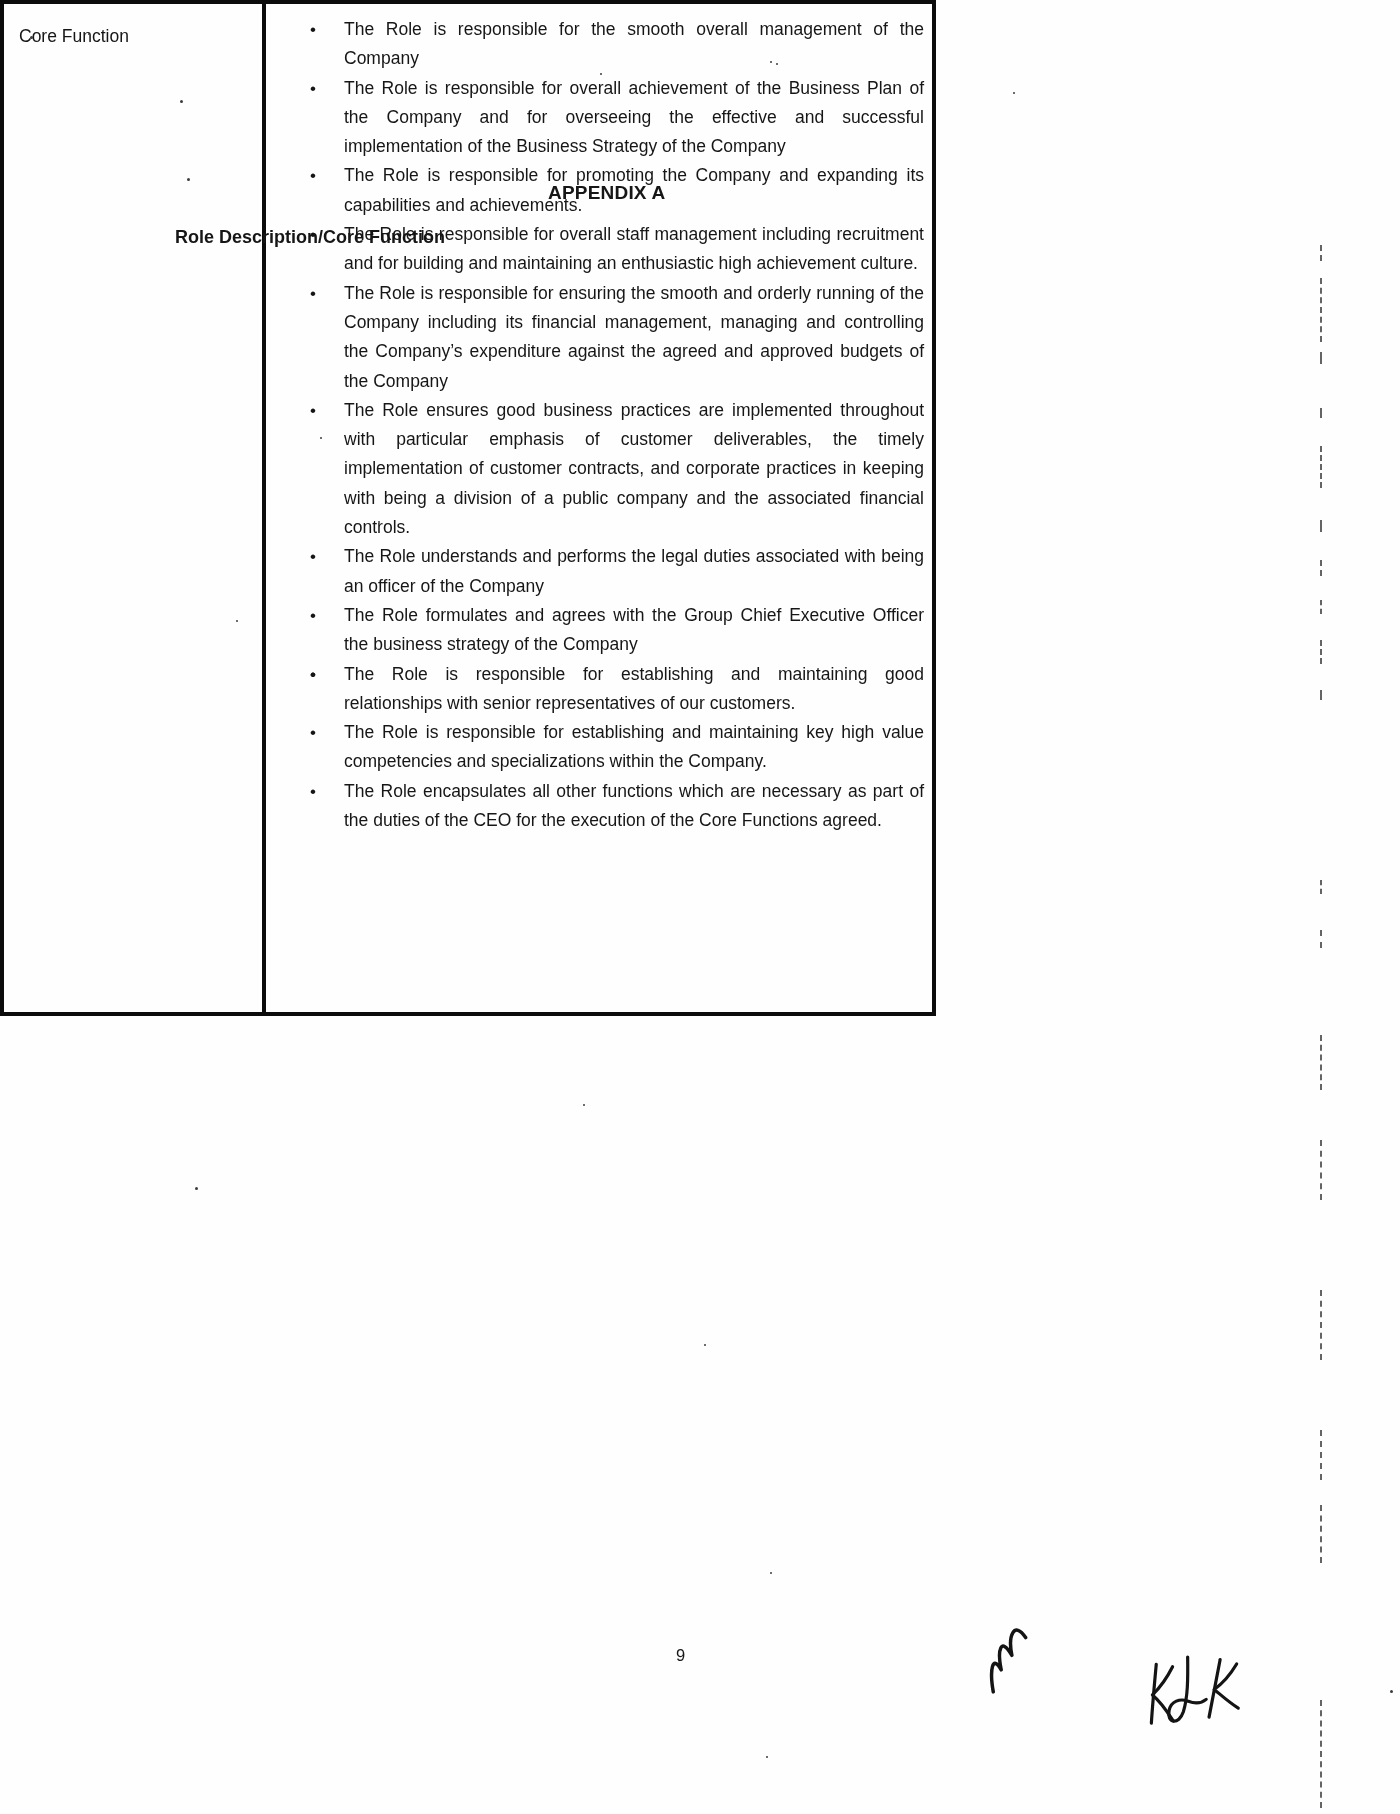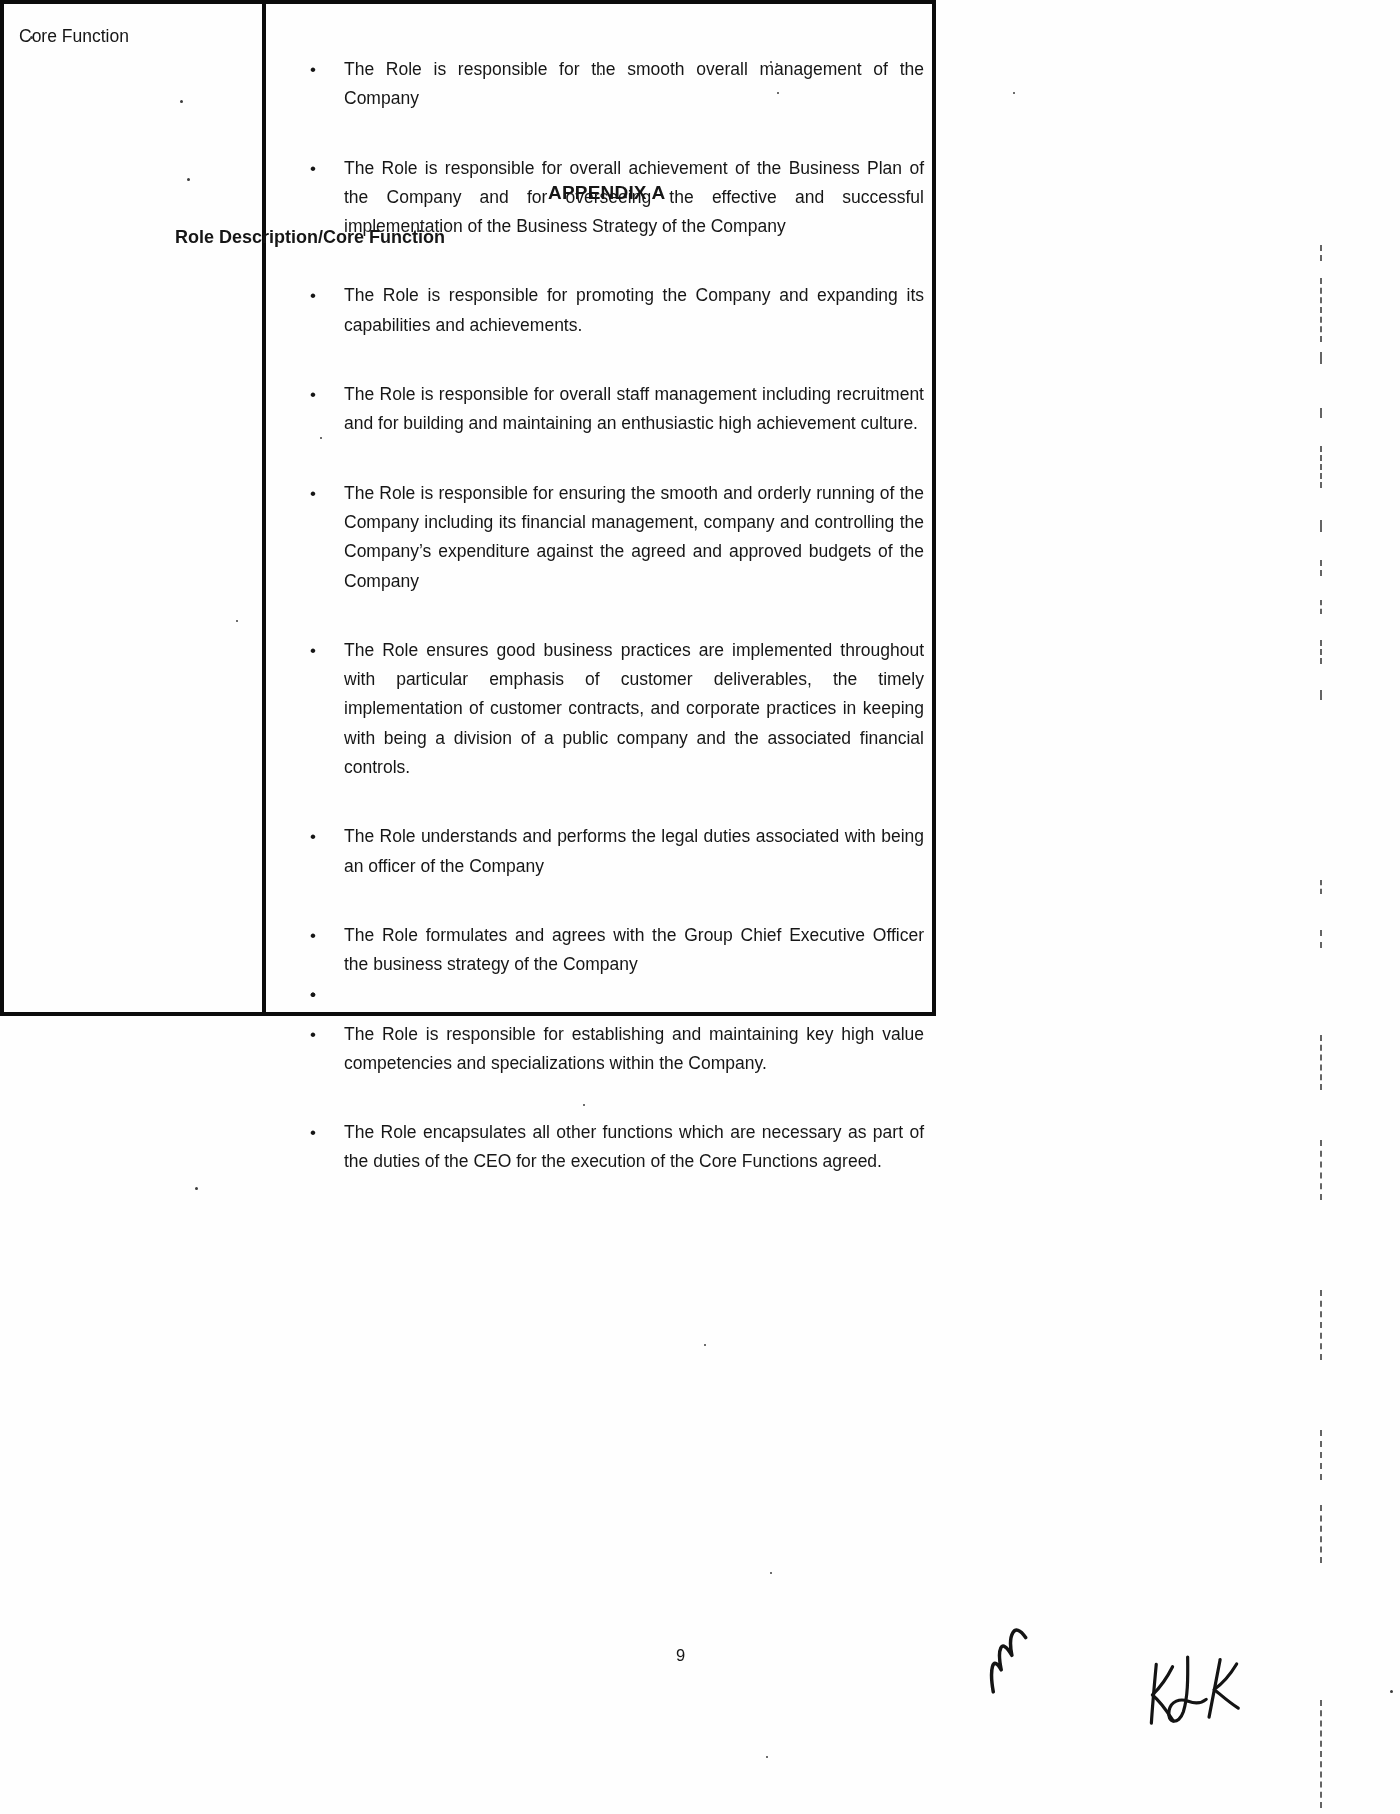--- a/index.html
+++ b/index.html
@@ -51,21 +51,20 @@
     line-height: 29.3px;
   }
   ul.bullet-list .bullet-marker {
     position: absolute;
     left: 44px; top: 0;
     font-size: 17px;
   }
   ul.bullet-list .li-text {
     display: block;
     text-align: justify;
-    margin-top: 40px;
   }
 
   .page-number {
     left: 676px; top: 1646px;
     font-size: 16.5px;
   }
 
   .handwriting { stroke: #141414; fill: none; stroke-linecap: round; stroke-linejoin: round; }
 
   .dash-seg {
@@ -109,21 +108,21 @@
           <span class="li-text">The Role is responsible for promoting the Company and expanding its capabilities and achievements.</span>
         </li>
 
         <li>
           <span class="bullet-marker">•</span>
           <span class="li-text">The Role is responsible for overall staff management including recruitment and for building and maintaining an enthusiastic high achievement culture.</span>
         </li>
 
         <li>
           <span class="bullet-marker">•</span>
-          <span class="li-text">The Role is responsible for ensuring the smooth and orderly running of the Company including its financial management, company and controlling the Company’s expenditure against the agreed and approved budgets of the Company</span>
+          <span class="li-text">The Role is responsible for ensuring the smooth and orderly running of the Company including its financial management, managing and controlling the Company’s expenditure against the agreed and approved budgets of the Company</span>
         </li>
 
         <li>
           <span class="bullet-marker">•</span>
           <span class="li-text">The Role ensures good business practices are implemented throughout with particular emphasis of customer deliverables, the timely implementation of customer contracts, and corporate practices in keeping with being a division of a public company and the associated financial controls.</span>
         </li>
 
         <li>
           <span class="bullet-marker">•</span>
           <span class="li-text">The Role understands and performs the legal duties associated with being an officer of the Company</span>
@@ -133,20 +132,21 @@
           <span class="bullet-marker">•</span>
           <span class="li-text">The Role formulates and agrees with the Group Chief Executive Officer the business strategy of the Company</span>
         </li>
 
         <li>
           <span class="bullet-marker">•</span>
         </li>
 
         <li>
           <span class="bullet-marker">•</span>
+          <span class="li-text">The Role is responsible for establishing and maintaining good relationships with senior representatives of our customers.</span>
         </li>
 
         <li>
           <span class="bullet-marker">•</span>
           <span class="li-text">The Role is responsible for establishing and maintaining key high value competencies and specializations within the Company.</span>
         </li>
 
         <li>
           <span class="bullet-marker">•</span>
           <span class="li-text">The Role encapsulates all other functions which are necessary as part of the duties of the CEO for the execution of the Core Functions agreed.</span>

